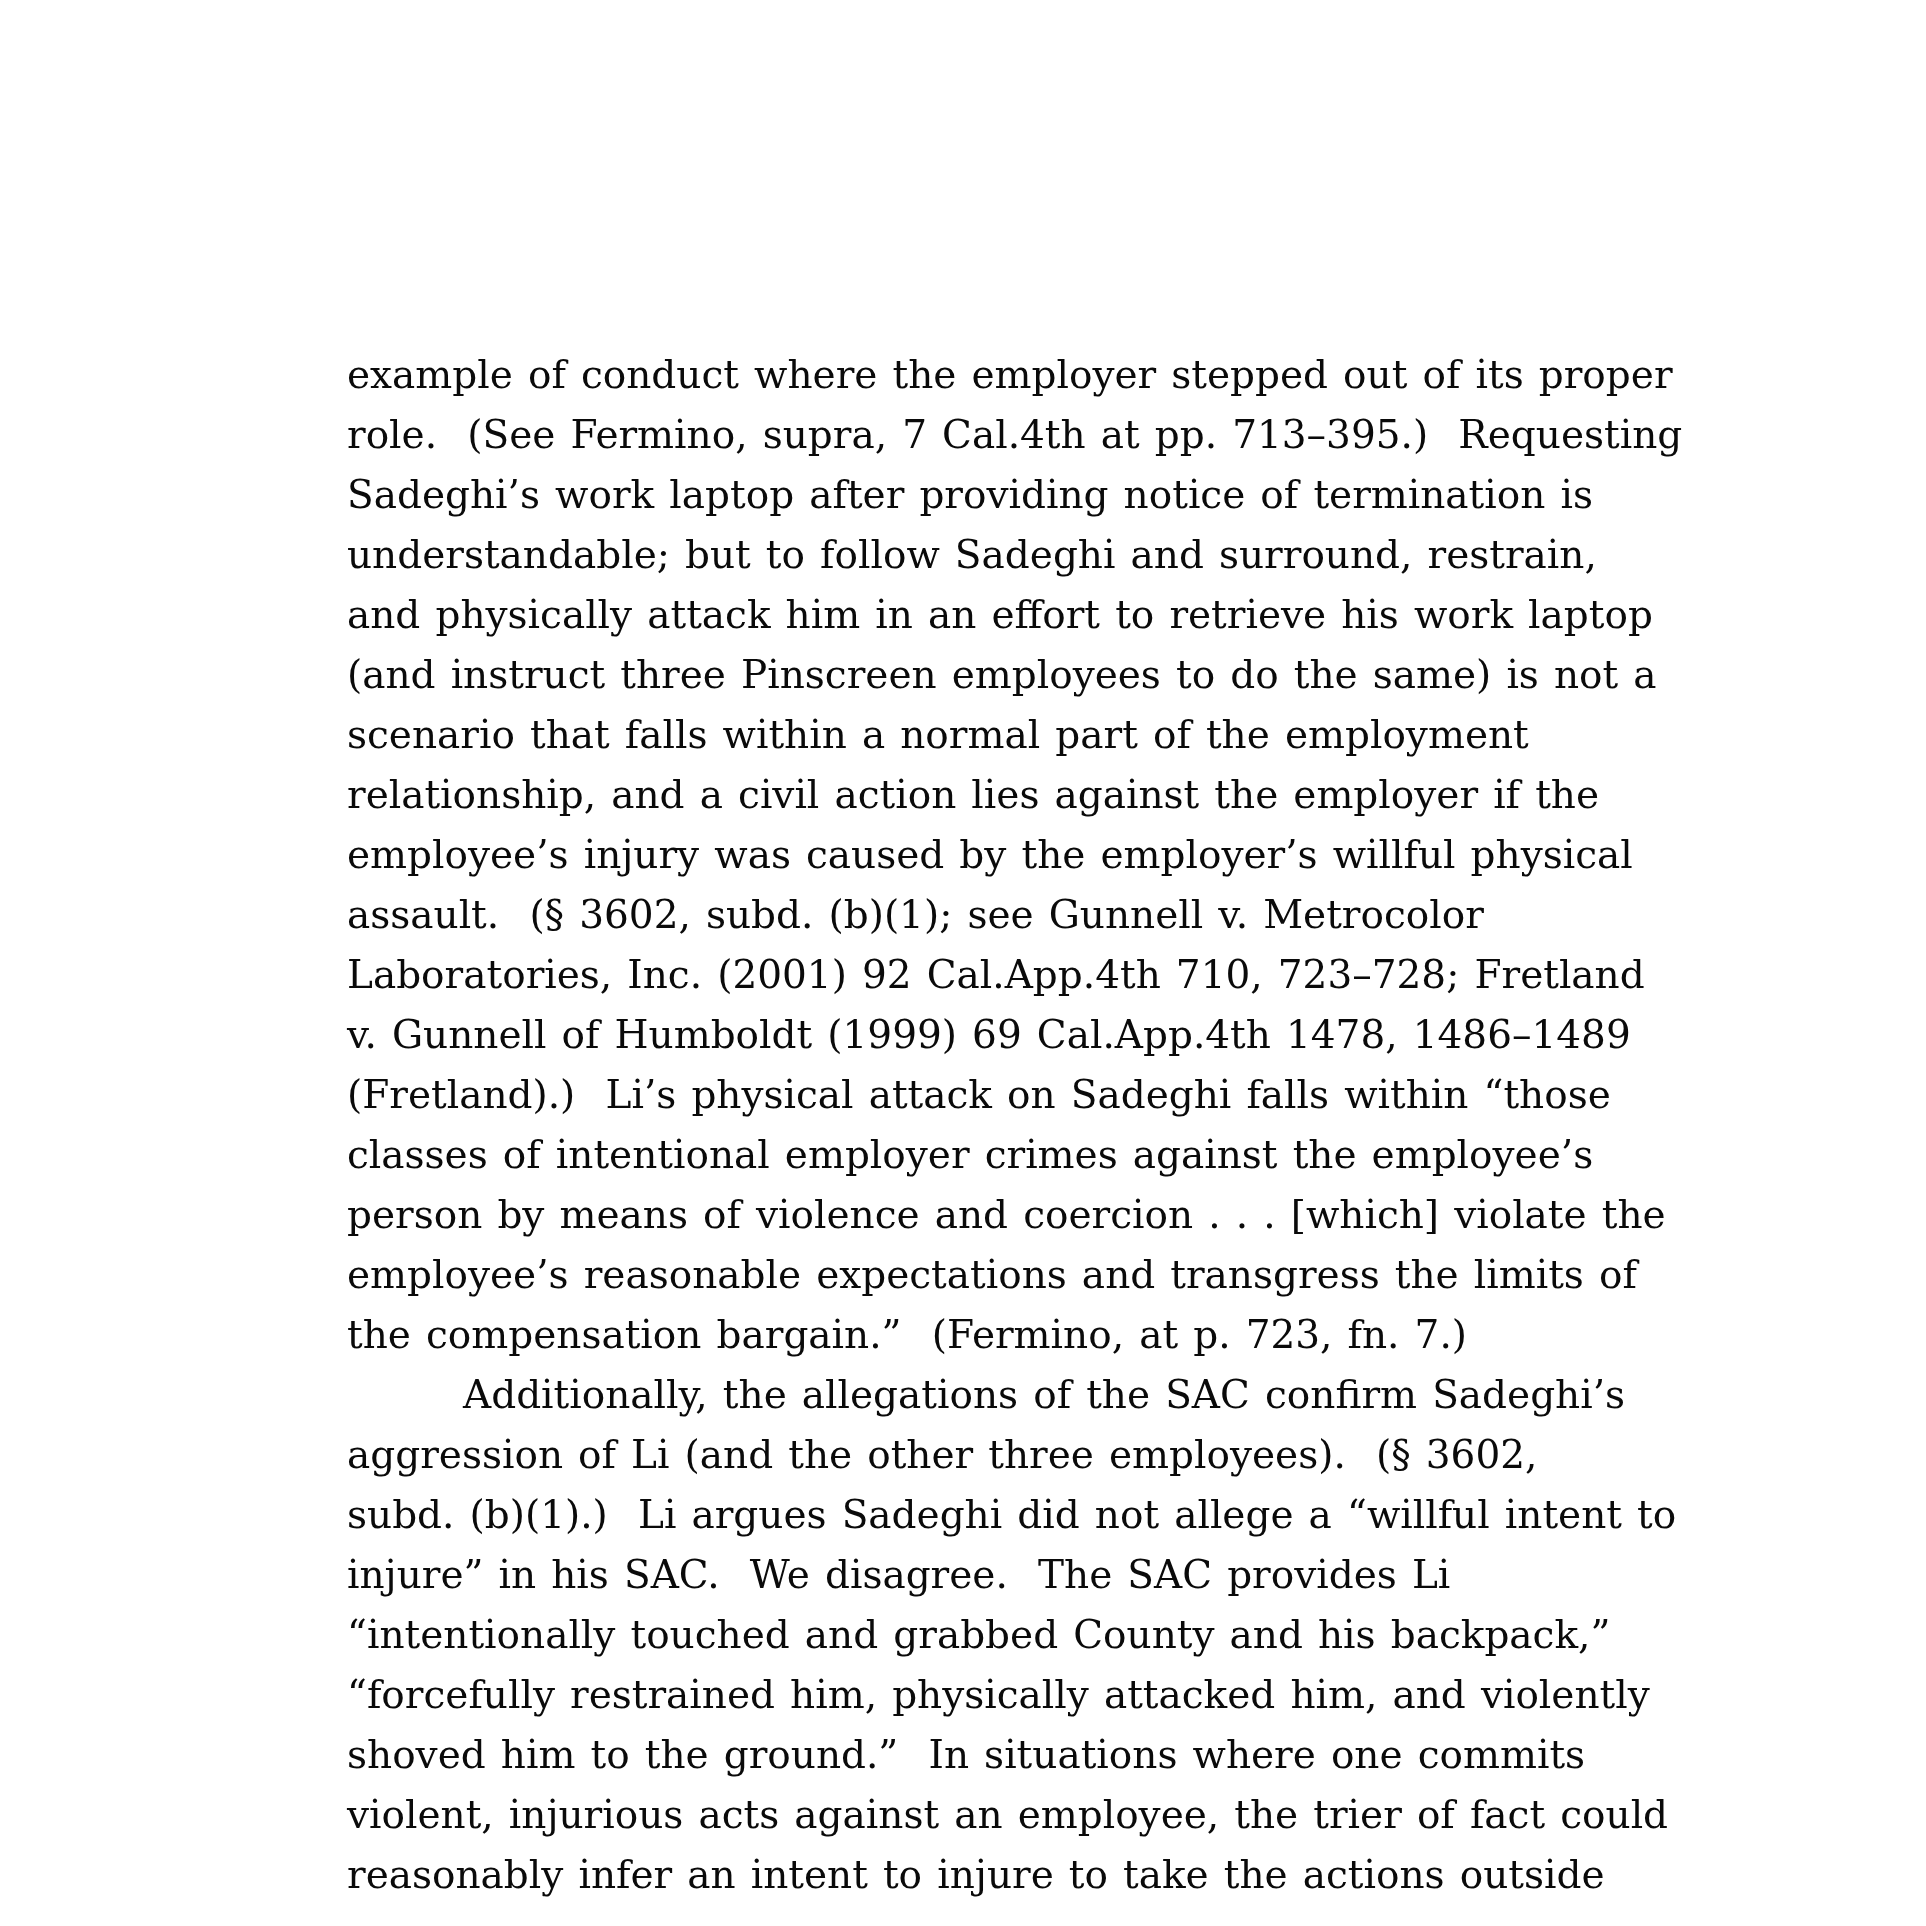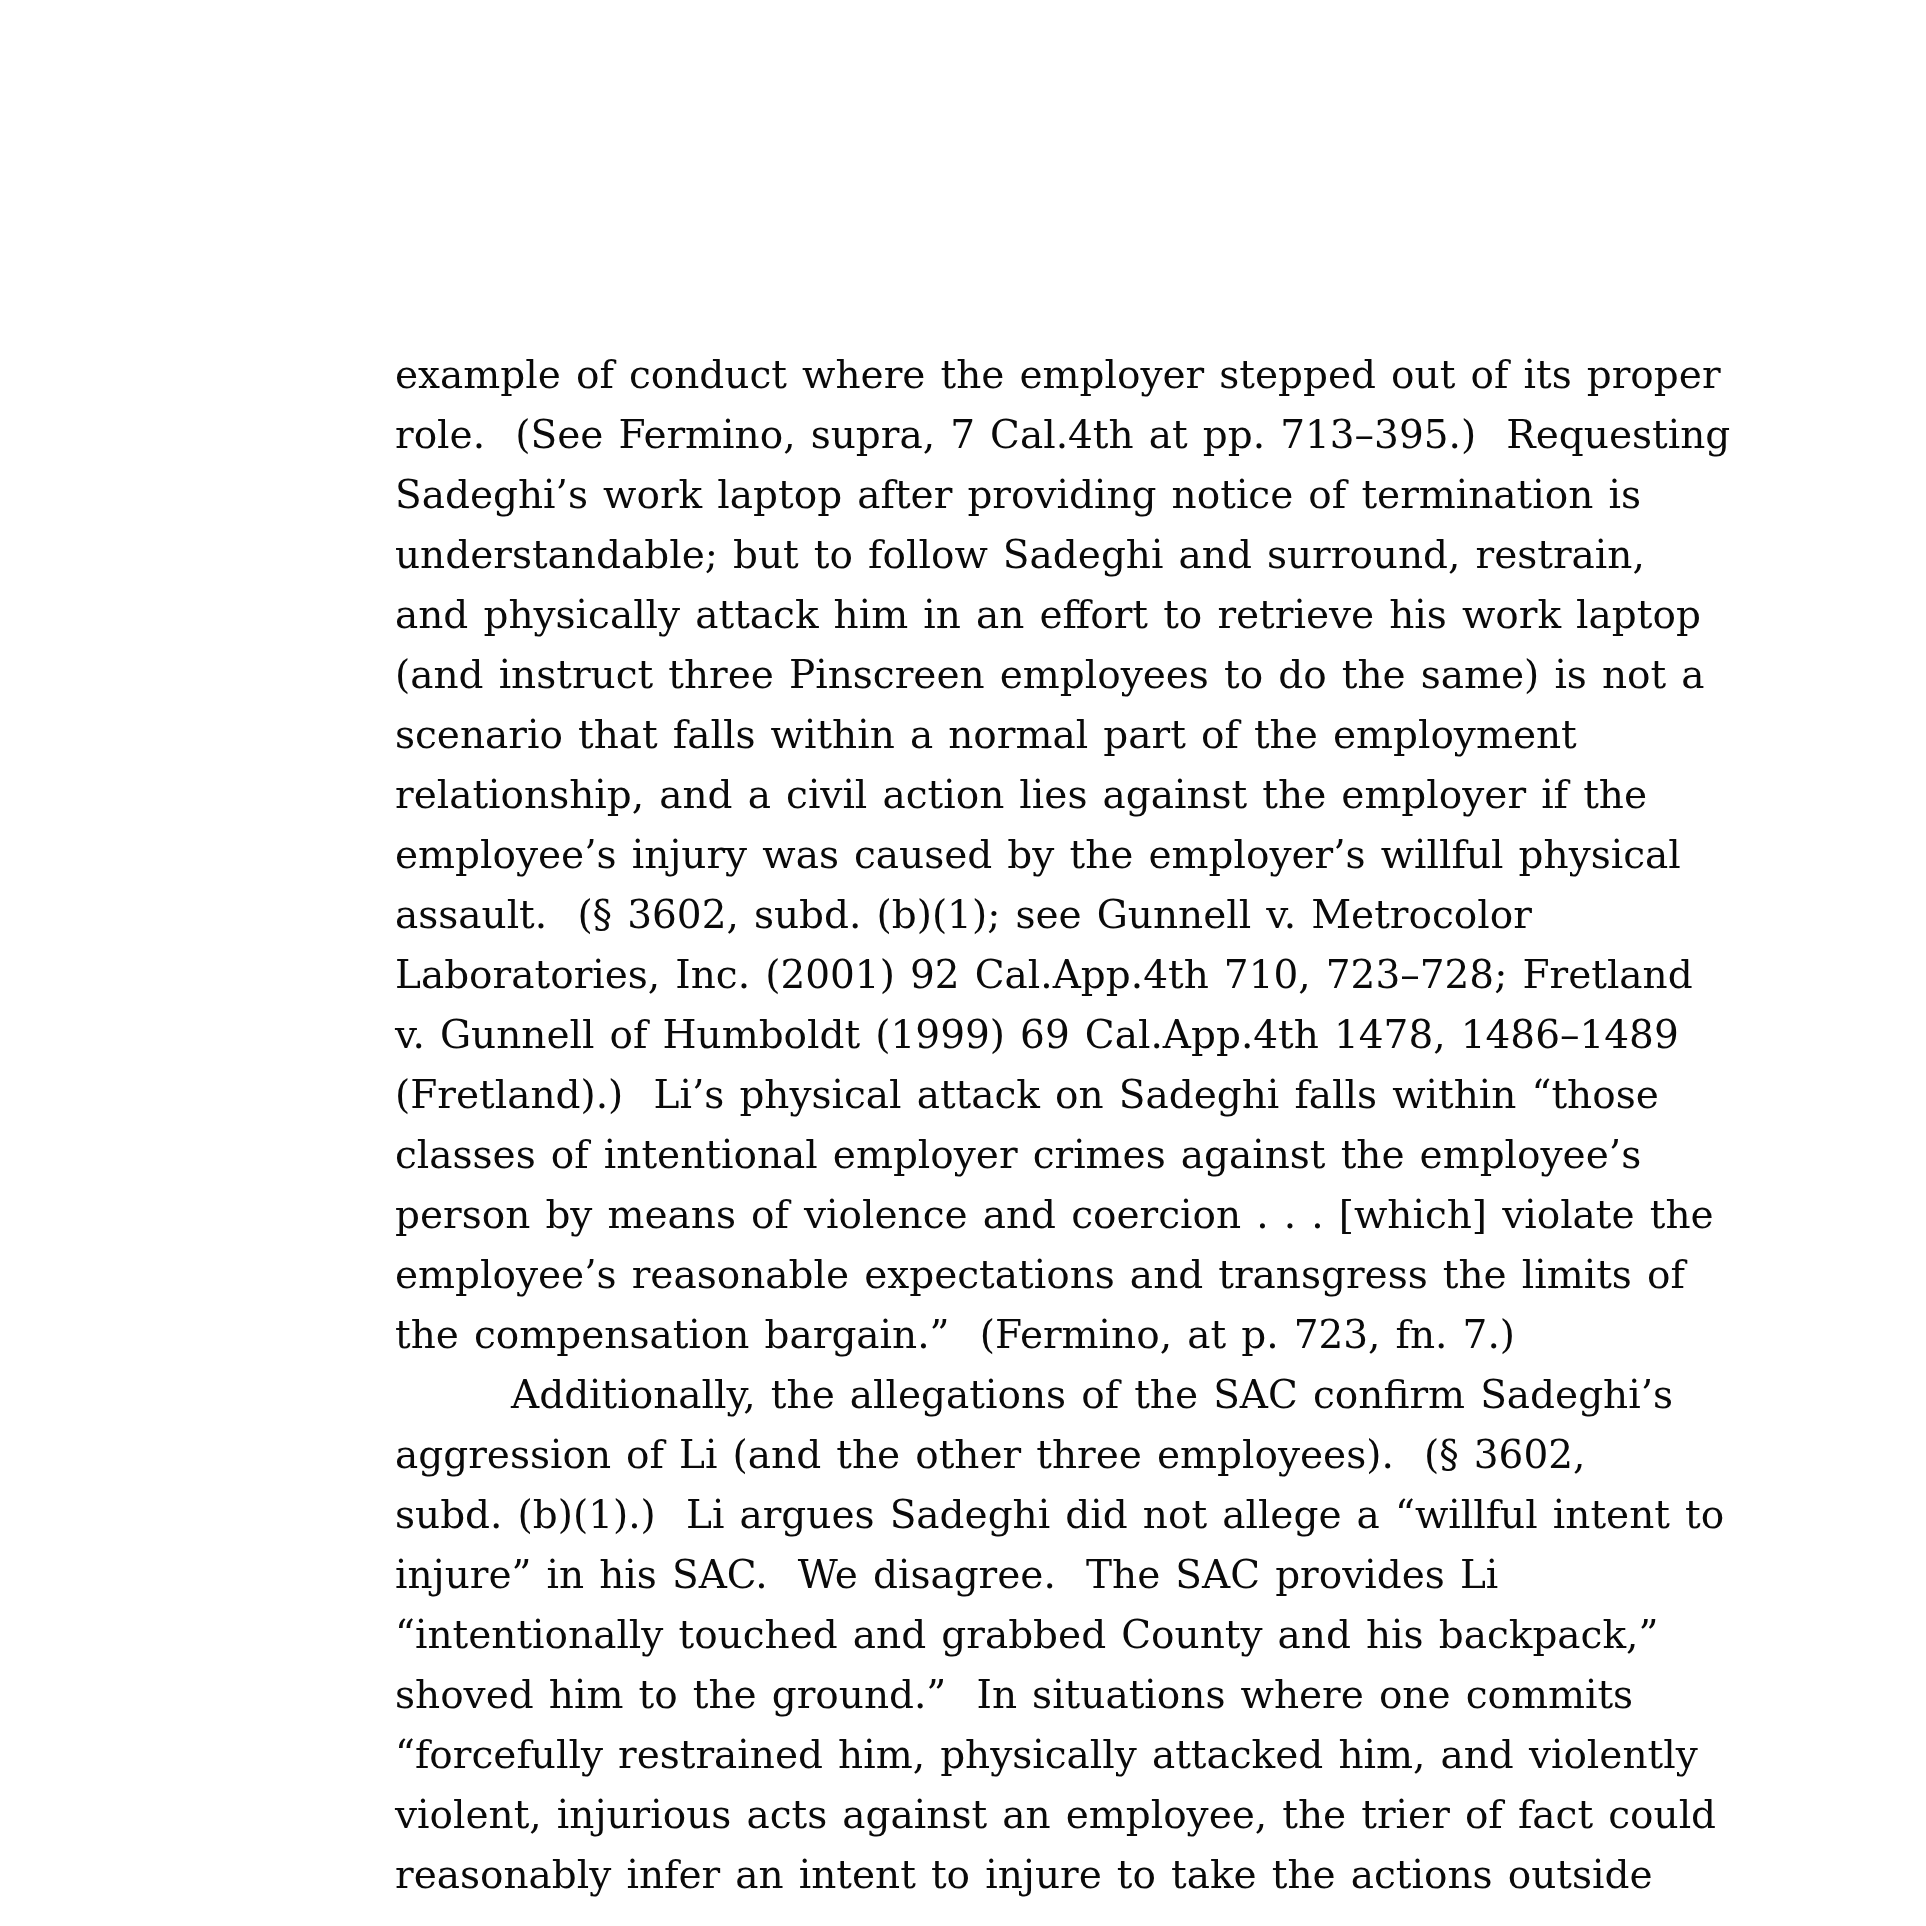--- a/index.html
+++ b/index.html
@@ -23,21 +23,20 @@
     position: absolute;
     left: 347px;
     top: 345px;
     width: 1279px;
     font-size: 39px;
     line-height: 60px;
     word-spacing: 2.7px;
   }
   .line {
     white-space: pre;
-    margin-left: 48px;
   }
   .line.indent {
     text-indent: 116px;
   }
   .it {
   }
 </style>
 </head>
 <body style="background: rgb(255, 255, 255);">
 
@@ -58,20 +57,20 @@
       <div class="line"><span>(</span><span class="it">Fretland</span><span>).)  Li’s physical attack on Sadeghi falls within “those</span></div>
       <div class="line"><span>classes of intentional employer crimes against the employee’s</span></div>
       <div class="line"><span>person by means of violence and coercion . . . [which] violate the</span></div>
       <div class="line"><span>employee’s reasonable expectations and transgress the limits of</span></div>
       <div class="line"><span>the compensation bargain.”  (</span><span class="it">Fermino</span><span>, at p. 723, fn. 7.)</span></div>
       <div class="line indent"><span>Additionally, the allegations of the SAC confirm Sadeghi’s</span></div>
       <div class="line"><span>aggression of Li (and the other three employees).  (§ 3602,</span></div>
       <div class="line"><span>subd. (b)(1).)  Li argues Sadeghi did not allege a “willful intent to</span></div>
       <div class="line"><span>injure” in his SAC.  We disagree.  The SAC provides Li</span></div>
       <div class="line"><span>“intentionally touched and grabbed County and his backpack,”</span></div>
+      <div class="line"><span>“forcefully restrained him, physically attacked him, and violently</span></div>
       <div class="line"><span>shoved him to the ground.”  In situations where one commits</span></div>
-      <div class="line"><span>“forcefully restrained him, physically attacked him, and violently</span></div>
       <div class="line"><span>violent, injurious acts against an employee, the trier of fact could</span></div>
       <div class="line"><span>reasonably infer an intent to injure to take the actions outside</span></div>
     </main>
 
 </div>
 
 
 </body></html>

